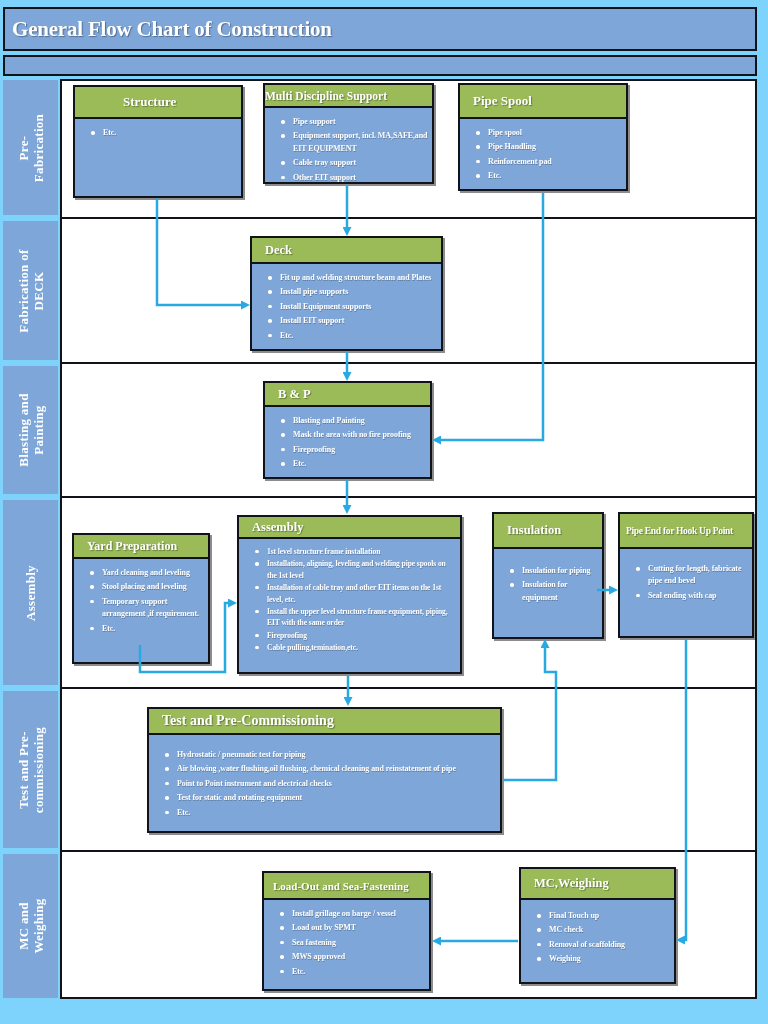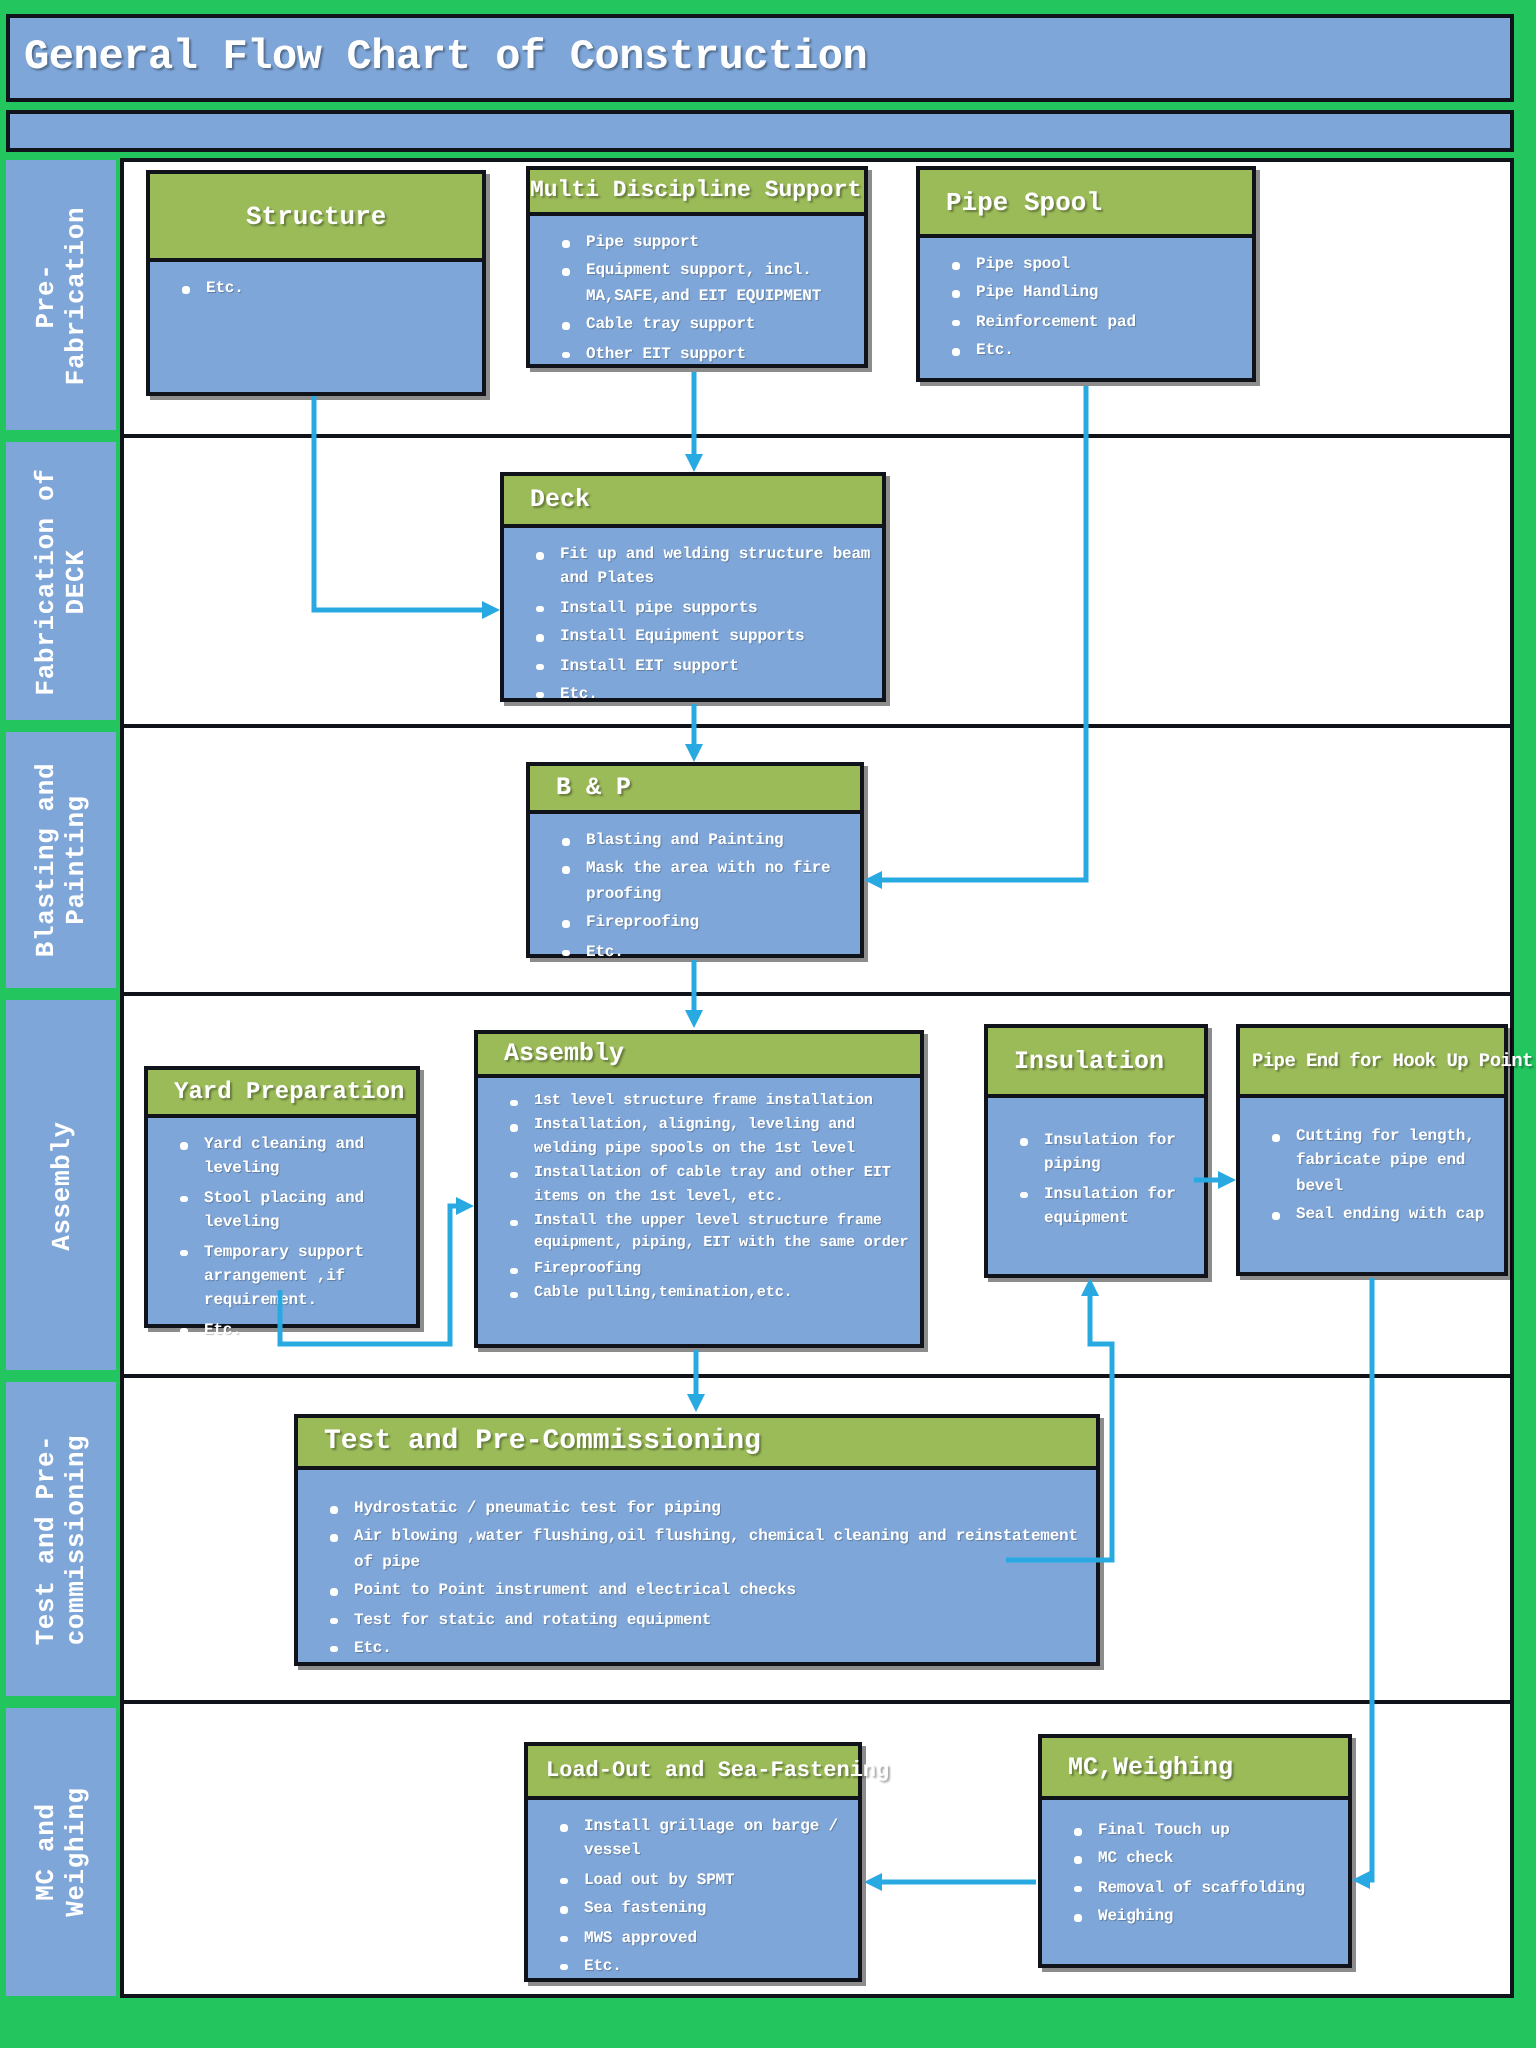--- a/index.html
+++ b/index.html
@@ -1,17 +1,17 @@
 <!DOCTYPE html>
 <html><head>
 <meta charset="utf-8">
 <style>
   html,body { margin:0; padding:0; background:#ffffff; }
-  .canvas { position:relative; width:768px; height:1024px; background:#22c55e;
-            font-family:Liberation Mono, monospace; overflow:hidden; }
+  .canvas { position:relative; width:768px; height:1024px; background:#7dd3fc;
+            font-family:Liberation Serif, serif; overflow:hidden; }
 
   
   .band { position:absolute; left:3px; width:754px; background:#7EA6D8;
           border:2px solid #10141a; box-sizing:border-box; }
   .title-band { top:7px; height:44px; display:flex; align-items:center; }
   .title-band span { color:#fff; font-size:21px; font-weight:bold; padding-left:7px;
                      letter-spacing:-0.2px; text-shadow:1px 1px 1px rgba(0,0,0,0.35); }
   .sub-band { top:55px; height:21px; }
 
   
@@ -37,41 +37,41 @@
              display:flex; align-items:center; padding-left:13px; box-sizing:border-box;
              font-size:12.5px; text-shadow:1px 1px 1px rgba(0,0,0,0.35); white-space:nowrap; }
   .box ul { list-style:none; margin:0; padding:6px 4px 4px 13px; }
   .box li { position:relative; color:#fff; font-weight:bold; font-size:8px; letter-spacing:-0.1px;
             line-height:1.55; padding-left:15px; margin:2px 0;
             text-shadow:0.5px 0.5px 0.5px rgba(0,0,0,0.25); }
   .box li::before { content:""; position:absolute; left:3px; top:0.5em; width:3.5px; height:3.5px;
                     border-radius:50%; background:#fff; }
 
   #b-structure { left:73px;  top:85px;  width:170px; height:113px; }
-  #b-structure .hd { height:44px; font-size:13px;padding-left:48px; }
+  #b-structure .hd { height:32px; font-size:13px;padding-left:48px; }
   #b-mds       { left:263px; top:83px;  width:171px; height:101px; }
   #b-mds .hd   { height:23px; font-size:11.5px; padding-left:0; }
   #b-spool     { left:458px; top:83px;  width:170px; height:108px; }
   #b-spool .hd { height:34px; font-size:13px; }
   #b-deck      { left:250px; top:236px; width:193px; height:115px; }
   #b-deck .hd  { height:26px; }
   #b-bp        { left:263px; top:381px; width:169px; height:98px; }
   #b-bp .hd    { height:24px; }
   #b-yard      { left:72px;  top:513px; width:138px; height:131px;margin-top:20px; }
   #b-yard .hd  { height:24px; font-size:12px; }
   #b-assembly  { left:237px; top:515px; width:225px; height:159px; }
   #b-assembly .hd { height:22px; }
   #b-assembly li { font-size:7.6px; line-height:1.5; margin:1px 0; }
   #b-insulation { left:492px; top:512px; width:112px; height:127px; }
   #b-insulation .hd { height:35px; }
   #b-insulation ul { padding-top:14px; }
   #b-pipeend   { left:618px; top:512px; width:136px; height:126px; }
   #b-pipeend .hd { height:35px; font-size:9.5px; letter-spacing:-0.3px; padding-left:6px; }
   #b-pipeend ul { padding-top:12px; }
-  #b-test      { left:147px; top:707px; width:403px; height:126px; }
+  #b-test      { left:147px; top:707px; width:355px; height:126px; }
   #b-test .hd  { height:26px; font-size:14px; }
   #b-test ul   { padding-top:12px; }
   #b-loadout   { left:262px; top:871px; width:169px; height:120px; }
   #b-loadout .hd { height:27px; font-size:11px; padding-left:9px; }
   #b-mc        { left:519px; top:867px; width:157px; height:117px; }
   #b-mc .hd    { height:31px; }
   #b-mc ul     { padding-top:8px; }
 
   
   svg.arrows { position:absolute; left:0; top:0; z-index:4; pointer-events:none; }

